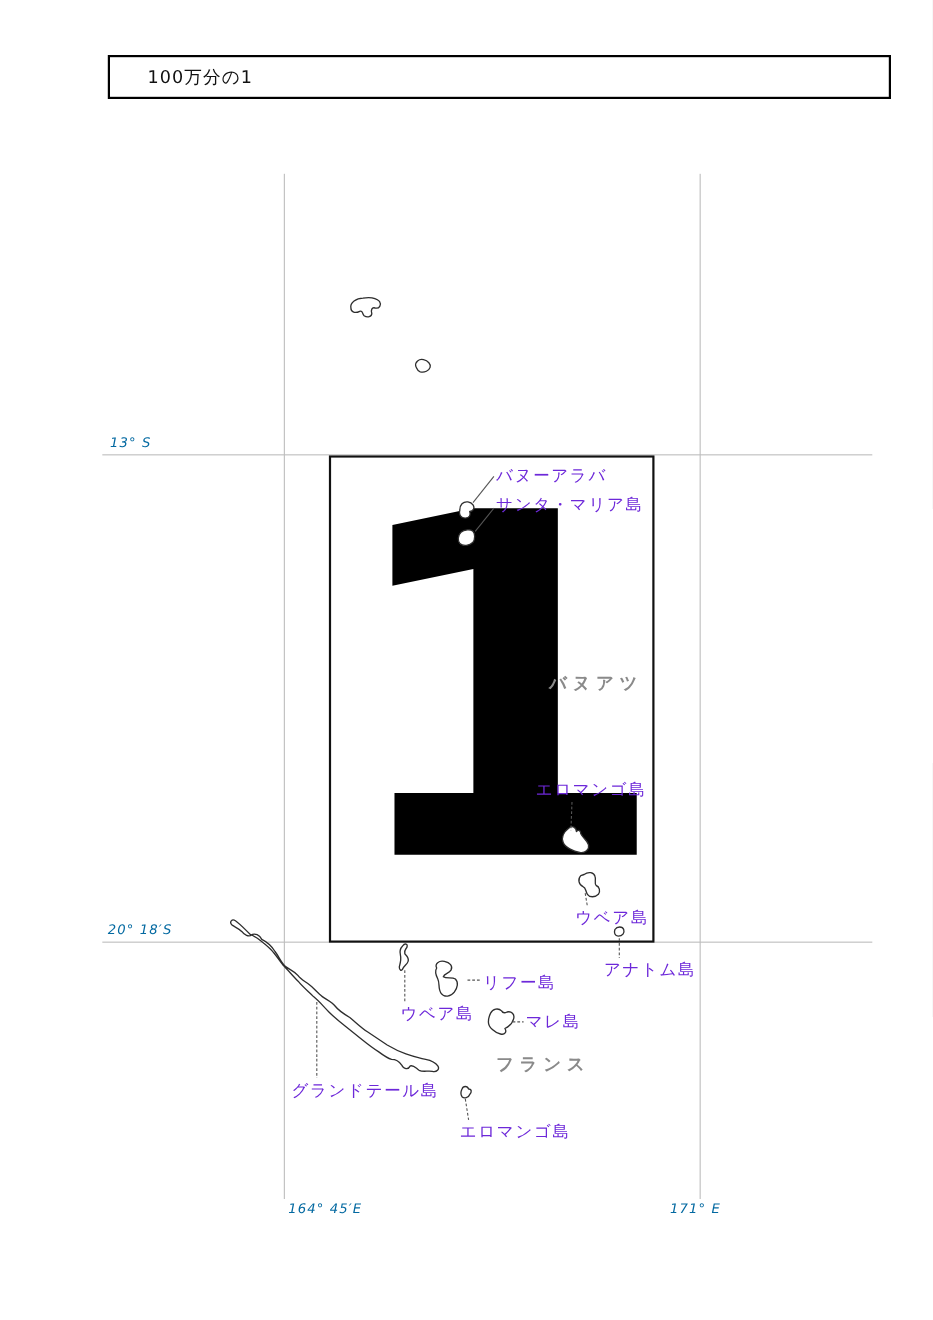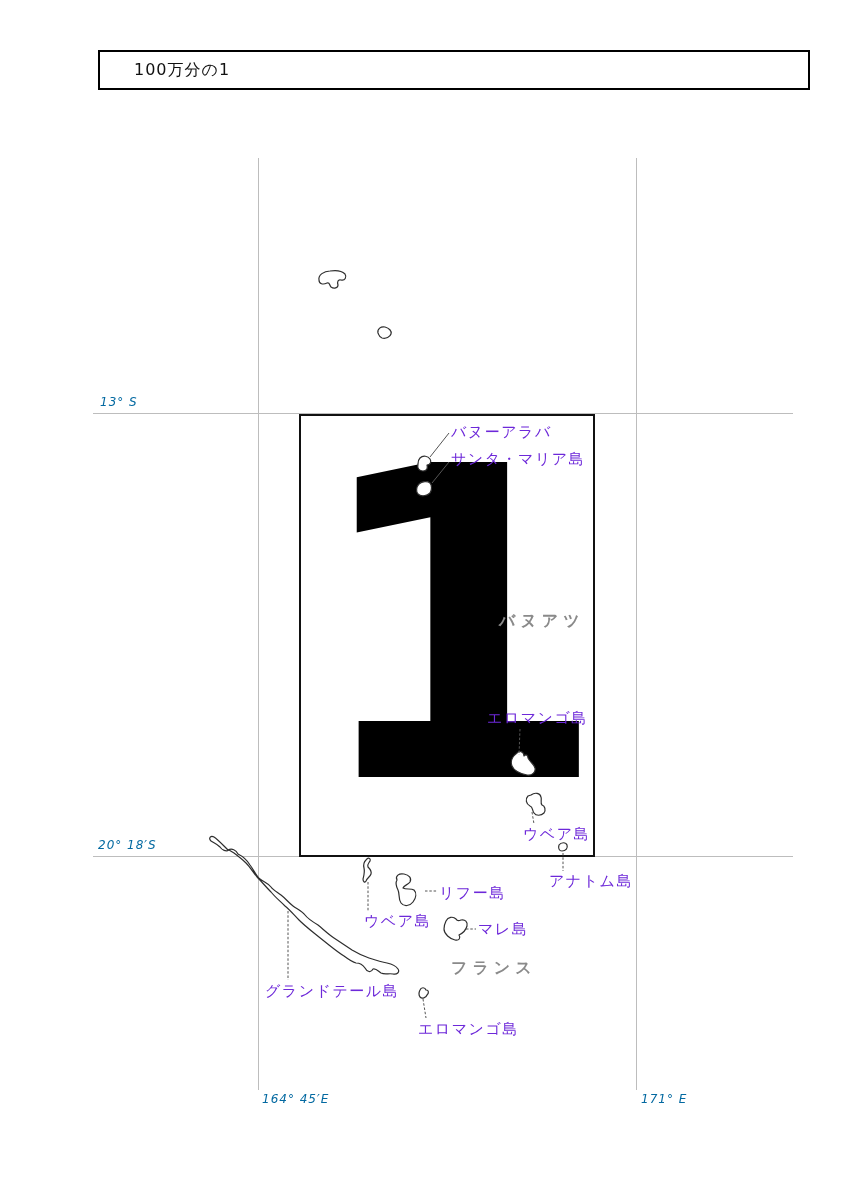--- a/index.html
+++ b/index.html
@@ -59,21 +59,21 @@
   </div>
 
   <div class="gridline gl-v" style="left:258px;"></div>
   <div class="gridline gl-v" style="left:636px;"></div>
   <div class="gridline gl-h" style="top:413px;"></div>
   <div class="gridline gl-h" style="top:856px;"></div>
 
   <div class="coord-label" style="left:100px;top:395px;">13° S</div>
   <div class="coord-label" style="left:98px;top:838px;">20° 18′S</div>
   <div class="coord-label" style="left:262px;top:1092px;">164° 45′E</div>
-  <div class="coord-label" style="left:641px;top:1092px;">171° E</div>
+  <div class="coord-label" style="left:609px;top:1092px;">171° E</div>
 
   <div class="sheet-rect"></div>
   <div class="sheet-number">1</div>
 
   <svg id="map-svg" width="848" height="1200" viewBox="0 0 848 1200">
 
     <path class="island" d="M319,280 C318,275 324,271 330,271 C336,270 342,271 345,274 C347,277 345,281 341,280
          C338,279 337,282 338,285 C338,288 334,289 331,287 C329,285 330,282 327,283
          C323,285 319,284 319,280 Z"></path>
     <path class="island" d="M378,333 C377,329 381,326 385,327 C389,328 392,331 391,334 C390,337 386,339 382,338

